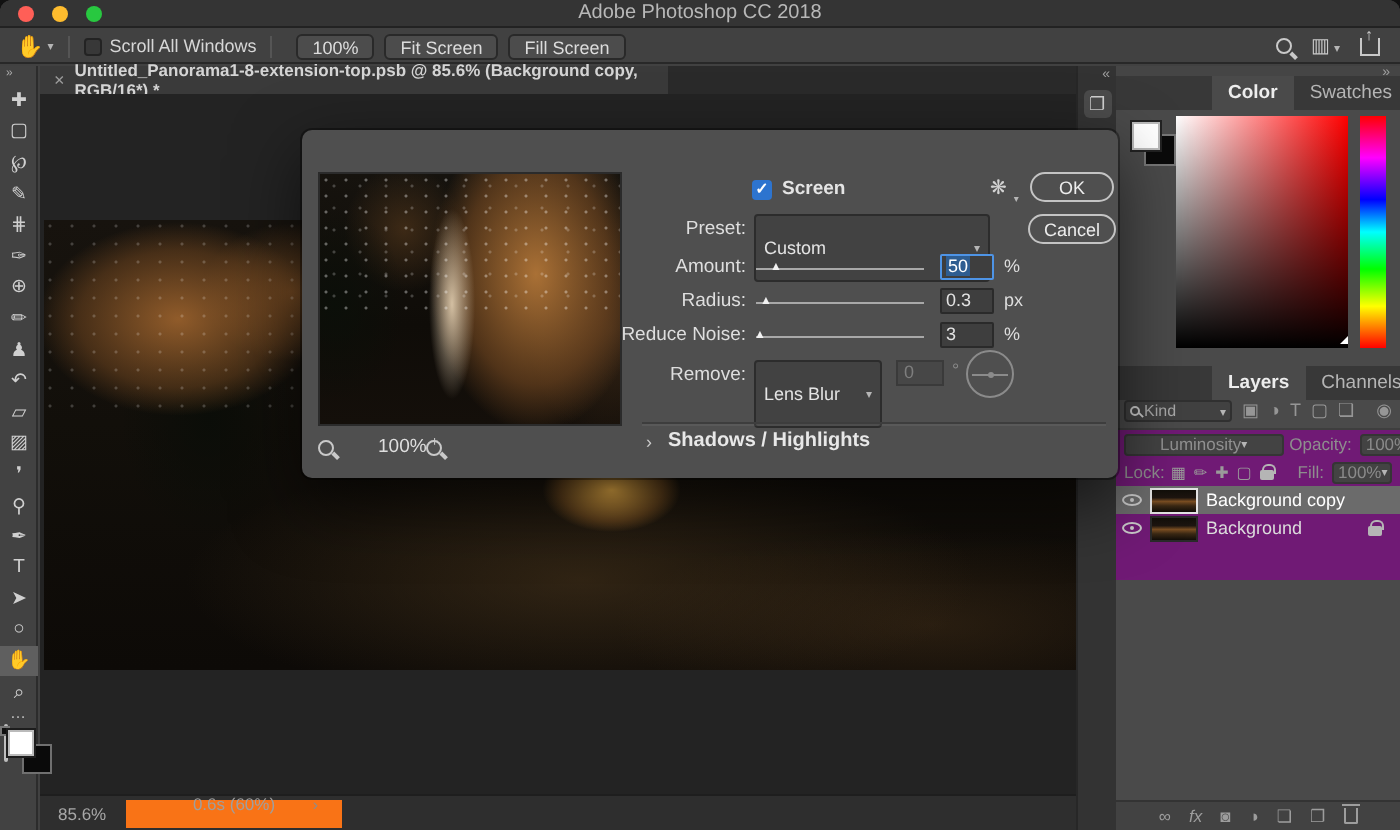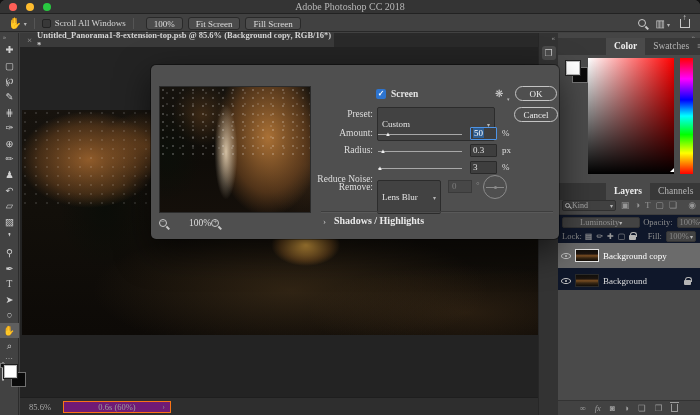--- a/index.html
+++ b/index.html
@@ -1,18 +1,18 @@
 <!DOCTYPE html>
 <html><head>
 <meta charset="utf-8">
 <style>
   * { margin:0; padding:0; box-sizing:border-box; }
   html,body { width:700px; height:415px; background:#111; }
   body { font-family:"Liberation Sans", sans-serif; }
-  .screen { position:relative; width:700px; height:415px; background:#414141; overflow:hidden; border-radius:6px 6px 0 0;font-family:Liberation Serif, serif; }
+  .screen { position:relative; width:700px; height:415px; background:#414141; overflow:hidden; border-radius:6px 6px 0 0; }
 
   
   .titlebar { position:absolute; top:0; left:0; right:0; height:14px; background:#343434; border-bottom:1px solid #222; z-index:5; }
   .tl { position:absolute; top:3px; width:8px; height:8px; border-radius:50%; }
   .tl.red { left:9px;  background:#ff5f57; }
   .tl.yel { left:26px; background:#febc2e; }
   .tl.grn { left:43px; background:#28c840; }
   .app-title { text-align:center; line-height:14px; font-size:10px; color:#b8b8b8; }
 
   
@@ -57,21 +57,21 @@
       radial-gradient(46px 28px at 55% 60%, rgba(238,178,72,.95), rgba(152,100,40,.5) 55%, rgba(0,0,0,0) 75%),
       radial-gradient(260px 84px at 52% 80%, rgba(82,60,32,.5), rgba(0,0,0,0) 76%),
       radial-gradient(210px 64px at 86% 90%, rgba(74,52,27,.45), rgba(0,0,0,0) 75%),
       linear-gradient(180deg, #17130e 0%, #120f0a 45%, #0d0a07 100%);
   }
   .photo-stars { position:absolute; left:0; top:0; right:0; height:42%; opacity:.28;
     background-image:radial-gradient(circle at 3px 3px, rgba(255,255,255,.7) .5px, rgba(0,0,0,0) 1px);
     background-size:11px 9px; }
   .statusbar { position:absolute; bottom:0; left:0; right:0; height:18px; background:#2e2e2e; border-top:1px solid #1e1e1e; display:flex; align-items:center; font-size:8.5px; color:#a8a8a8; }
   .status-zoom { margin-left:9px; width:34px; }
-  .timer-box { position:relative; width:108px; height:12px; background:#701a75; border:1px solid #f97316; display:flex; align-items:flex-start; justify-content:center; color:#9f9f9f; }
+  .timer-box { position:relative; width:108px; height:12px; background:#701a75; border:7px solid #f97316; display:flex; align-items:flex-end; justify-content:center; color:#9f9f9f; }
   .timer-box .chev { position:absolute; right:5px; font-size:8px; color:#8d8d8d; }
 
   
   .dock-strip { position:absolute; left:538px; top:33px; width:20px; bottom:0; background:#333; border-left:1px solid #272727; z-index:4; }
   .strip-chevrons { text-align:right; padding:1px 3px 0 0; font-size:7px; color:#9e9e9e; }
   .strip-icon { width:14px; height:14px; margin:4px auto 0; background:#4b4b4b; border-radius:3px; color:#cfcfcf; font-size:9px; text-align:center; line-height:14px; }
   .dock { position:absolute; left:558px; top:33px; width:142px; bottom:0; background:#454545; z-index:4; font-size:9px; }
   .dock-collapse { position:absolute; top:0px; right:5px; font-size:7px; color:#9e9e9e; }
   .panel-tabs { height:17px; background:#383838; display:flex; align-items:stretch; font-size:9.5px; color:#b5b5b5;padding-left:48px; }
   .ptab { padding:0 8px; line-height:17px; }
@@ -79,34 +79,34 @@
   .panel-menu { margin-left:auto; padding-right:5px; line-height:17px; color:#aaa; font-size:9px; }
   .color-group { position:absolute; top:5px; left:0; right:0; height:145px; }
   .color-body { position:relative; height:128px; background:#4a4a4a; }
   .cp-fg { position:absolute; left:7px; top:5px; width:16px; height:16px; background:#fff; border:1px solid #222; box-shadow:inset 0 0 0 1px #bbb; z-index:2; }
   .cp-bg { position:absolute; left:14px; top:12px; width:16px; height:16px; background:#0a0a0a; border:1px solid #767676; }
   .sb-square { position:absolute; left:30px; top:3px; width:86px; height:116px;
     background:linear-gradient(to bottom, rgba(0,0,0,0), #000), linear-gradient(to right, #fff, #f00); }
   .sb-marker { position:absolute; left:112px; top:113px; width:0; height:0; border-left:4px solid transparent; border-bottom:4px solid #fff; }
   .hue-bar { position:absolute; right:7px; top:3px; width:13px; height:116px;
     background:linear-gradient(to bottom,#ff0000,#ff00ff 18%,#0000ff 36%,#00ffff 50%,#00ff00 66%,#ffff00 82%,#ff0000 100%); }
-  .layers-group { position:absolute; top:150px; left:0; right:0; bottom:0; background:#0f172a; }
+  .layers-group { position:absolute; top:150px; left:0; right:0; bottom:0; background:#701a75; }
   .filter-row { height:15px; background:#4a4a4a; border-bottom:1px solid #3e3e3e; display:flex; gap:5px; padding:0 4px; color:#969696; font-size:9px; }
   .kind-box { width:54px; height:11px; background:#414141; border:1px solid #303030; border-radius:2px; display:flex; align-items:center; gap:2px; padding:0 2px; font-size:8px; color:#a8a8a8; }
   .kind-box .lens { width:5px; height:5px; border-width:1px; }
   .kind-box .lens::after { width:3px; height:1px; right:-3px; bottom:-1px; }
   .kind-box .k-caret { margin-left:auto; }
   .blend-row, .lock-row { height:14px; display:flex; align-items:center; padding:0 4px; gap:3px; color:#8e8e8e; font-size:8.5px; }
   .blend-select { width:84px; height:11px; background:#434343; border:1px solid #353535; border-radius:2px; display:flex; align-items:center; padding:0 17px; color:#909090; }
   .blend-select .k-caret, .val-box .k-caret { margin-left:auto; }
   .val-box { width:30px; height:11px; background:#434343; border:1px solid #353535; border-radius:2px; display:flex; align-items:center; padding:0 2px; color:#8a8a8a; margin-left:1px; }
   .lock-icons { display:flex; gap:4px; font-size:8px; color:#9a9a9a; align-items:center; }
   .lock-css { position:relative; width:7px; height:5px; background:#b5b5b5; border-radius:1px; margin-top:3px; }
   .lock-css::before { content:""; position:absolute; left:1px; top:-3px; width:5px; height:4px; border:1px solid #b5b5b5; border-bottom:none; border-radius:3px 3px 0 0; }
-  .layer-row { height:25px; display:flex; align-items:center; gap:4px; padding:0 3px; font-size:9px; color:#dcdcdc; }
+  .layer-row { height:14px; display:flex; align-items:center; gap:4px; padding:0 3px; font-size:9px; color:#dcdcdc; }
   .layer-row.selected { background:#6b6b6b; color:#fff; }
   .eye { position:relative; width:10px; height:6px; border:1px solid #c9c9c9; border-radius:50%; flex:0 0 auto; }
   .eye::after { content:""; position:absolute; left:3px; top:1px; width:2px; height:2px; background:#c9c9c9; border-radius:50%; }
   .layer-thumb { width:24px; height:13px; flex:0 0 auto;
     background:linear-gradient(180deg,#120f0a 0%,#1d1510 35%,#7a4e22 52%,#3a2814 72%,#120d08 100%); border:1px solid #2a2a2a; }
   .layer-row.selected .layer-thumb { border:1px solid #e4e4e4; }
   .layer-lock { margin-left:auto; margin-right:6px; }
   .layers-empty { position:absolute; top:107px; bottom:15px; left:0; right:0; background:#4a4a4a; }
   .layers-footer { position:absolute; bottom:0; left:0; right:0; height:15px; background:#424242; border-top:1px solid #333; display:flex; align-items:center; justify-content:center; gap:9px; color:#9d9d9d; font-size:8.5px; }
   .fx-it { font-style:italic; }
@@ -367,21 +367,21 @@
     <span class="thumb" style="left:234px;top:66px">▲</span>
     <span class="dlg-field focus" style="top:62px"><span class="sel-text">50</span></span>
     <span class="dlg-unit" style="top:63px">%</span>
 
     <span class="dlg-label" style="top:80px">Radius:</span>
     <span class="track" style="top:86px"></span>
     <span class="thumb" style="left:229px;top:83px">▲</span>
     <span class="dlg-field" style="top:79px">0.3</span>
     <span class="dlg-unit" style="top:80px">px</span>
 
-    <span class="dlg-label" style="top:109px">Reduce Noise:</span>
+    <span class="dlg-label" style="top:97px">Reduce Noise:</span>
     <span class="track" style="top:103px"></span>
     <span class="thumb" style="left:226px;top:100px">▲</span>
     <span class="dlg-field" style="top:96px">3</span>
     <span class="dlg-unit" style="top:97px">%</span>
 
     <span class="dlg-label" style="top:117px">Remove:</span>
     <span class="dlg-select sel-remove">
       <span>Lens Blur</span>
       <span class="caret k-caret">▾</span>
     </span>

